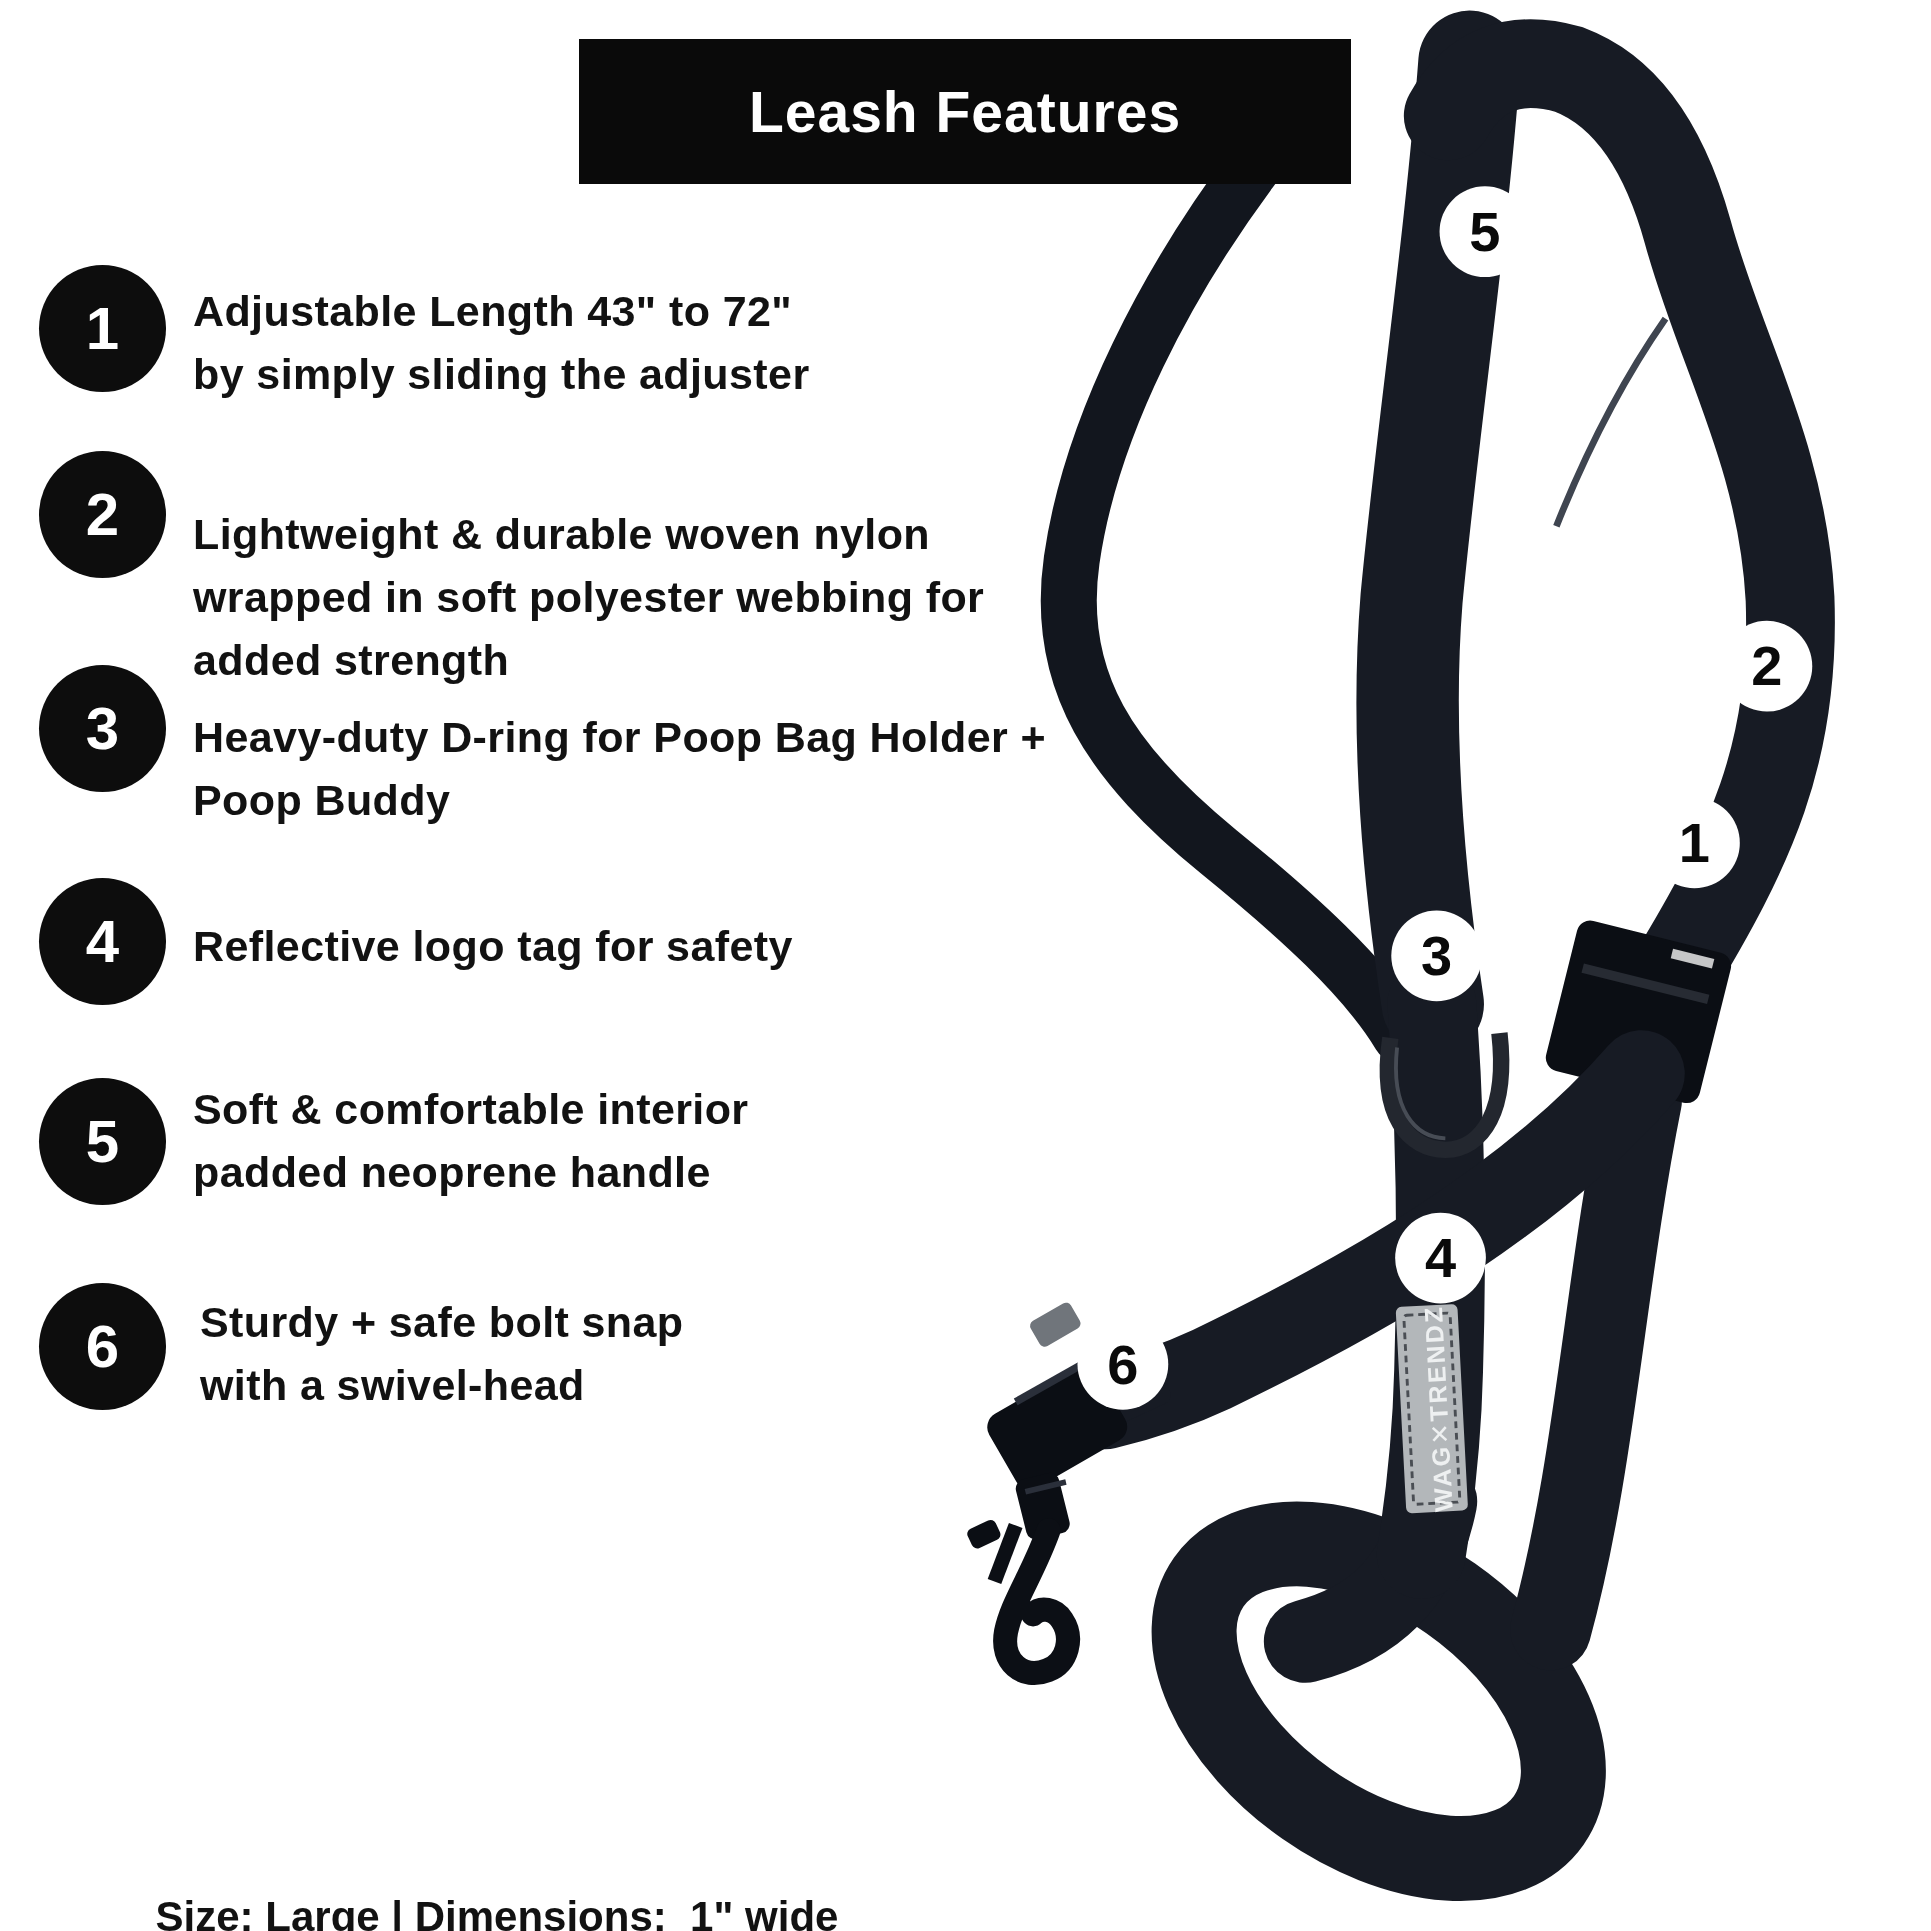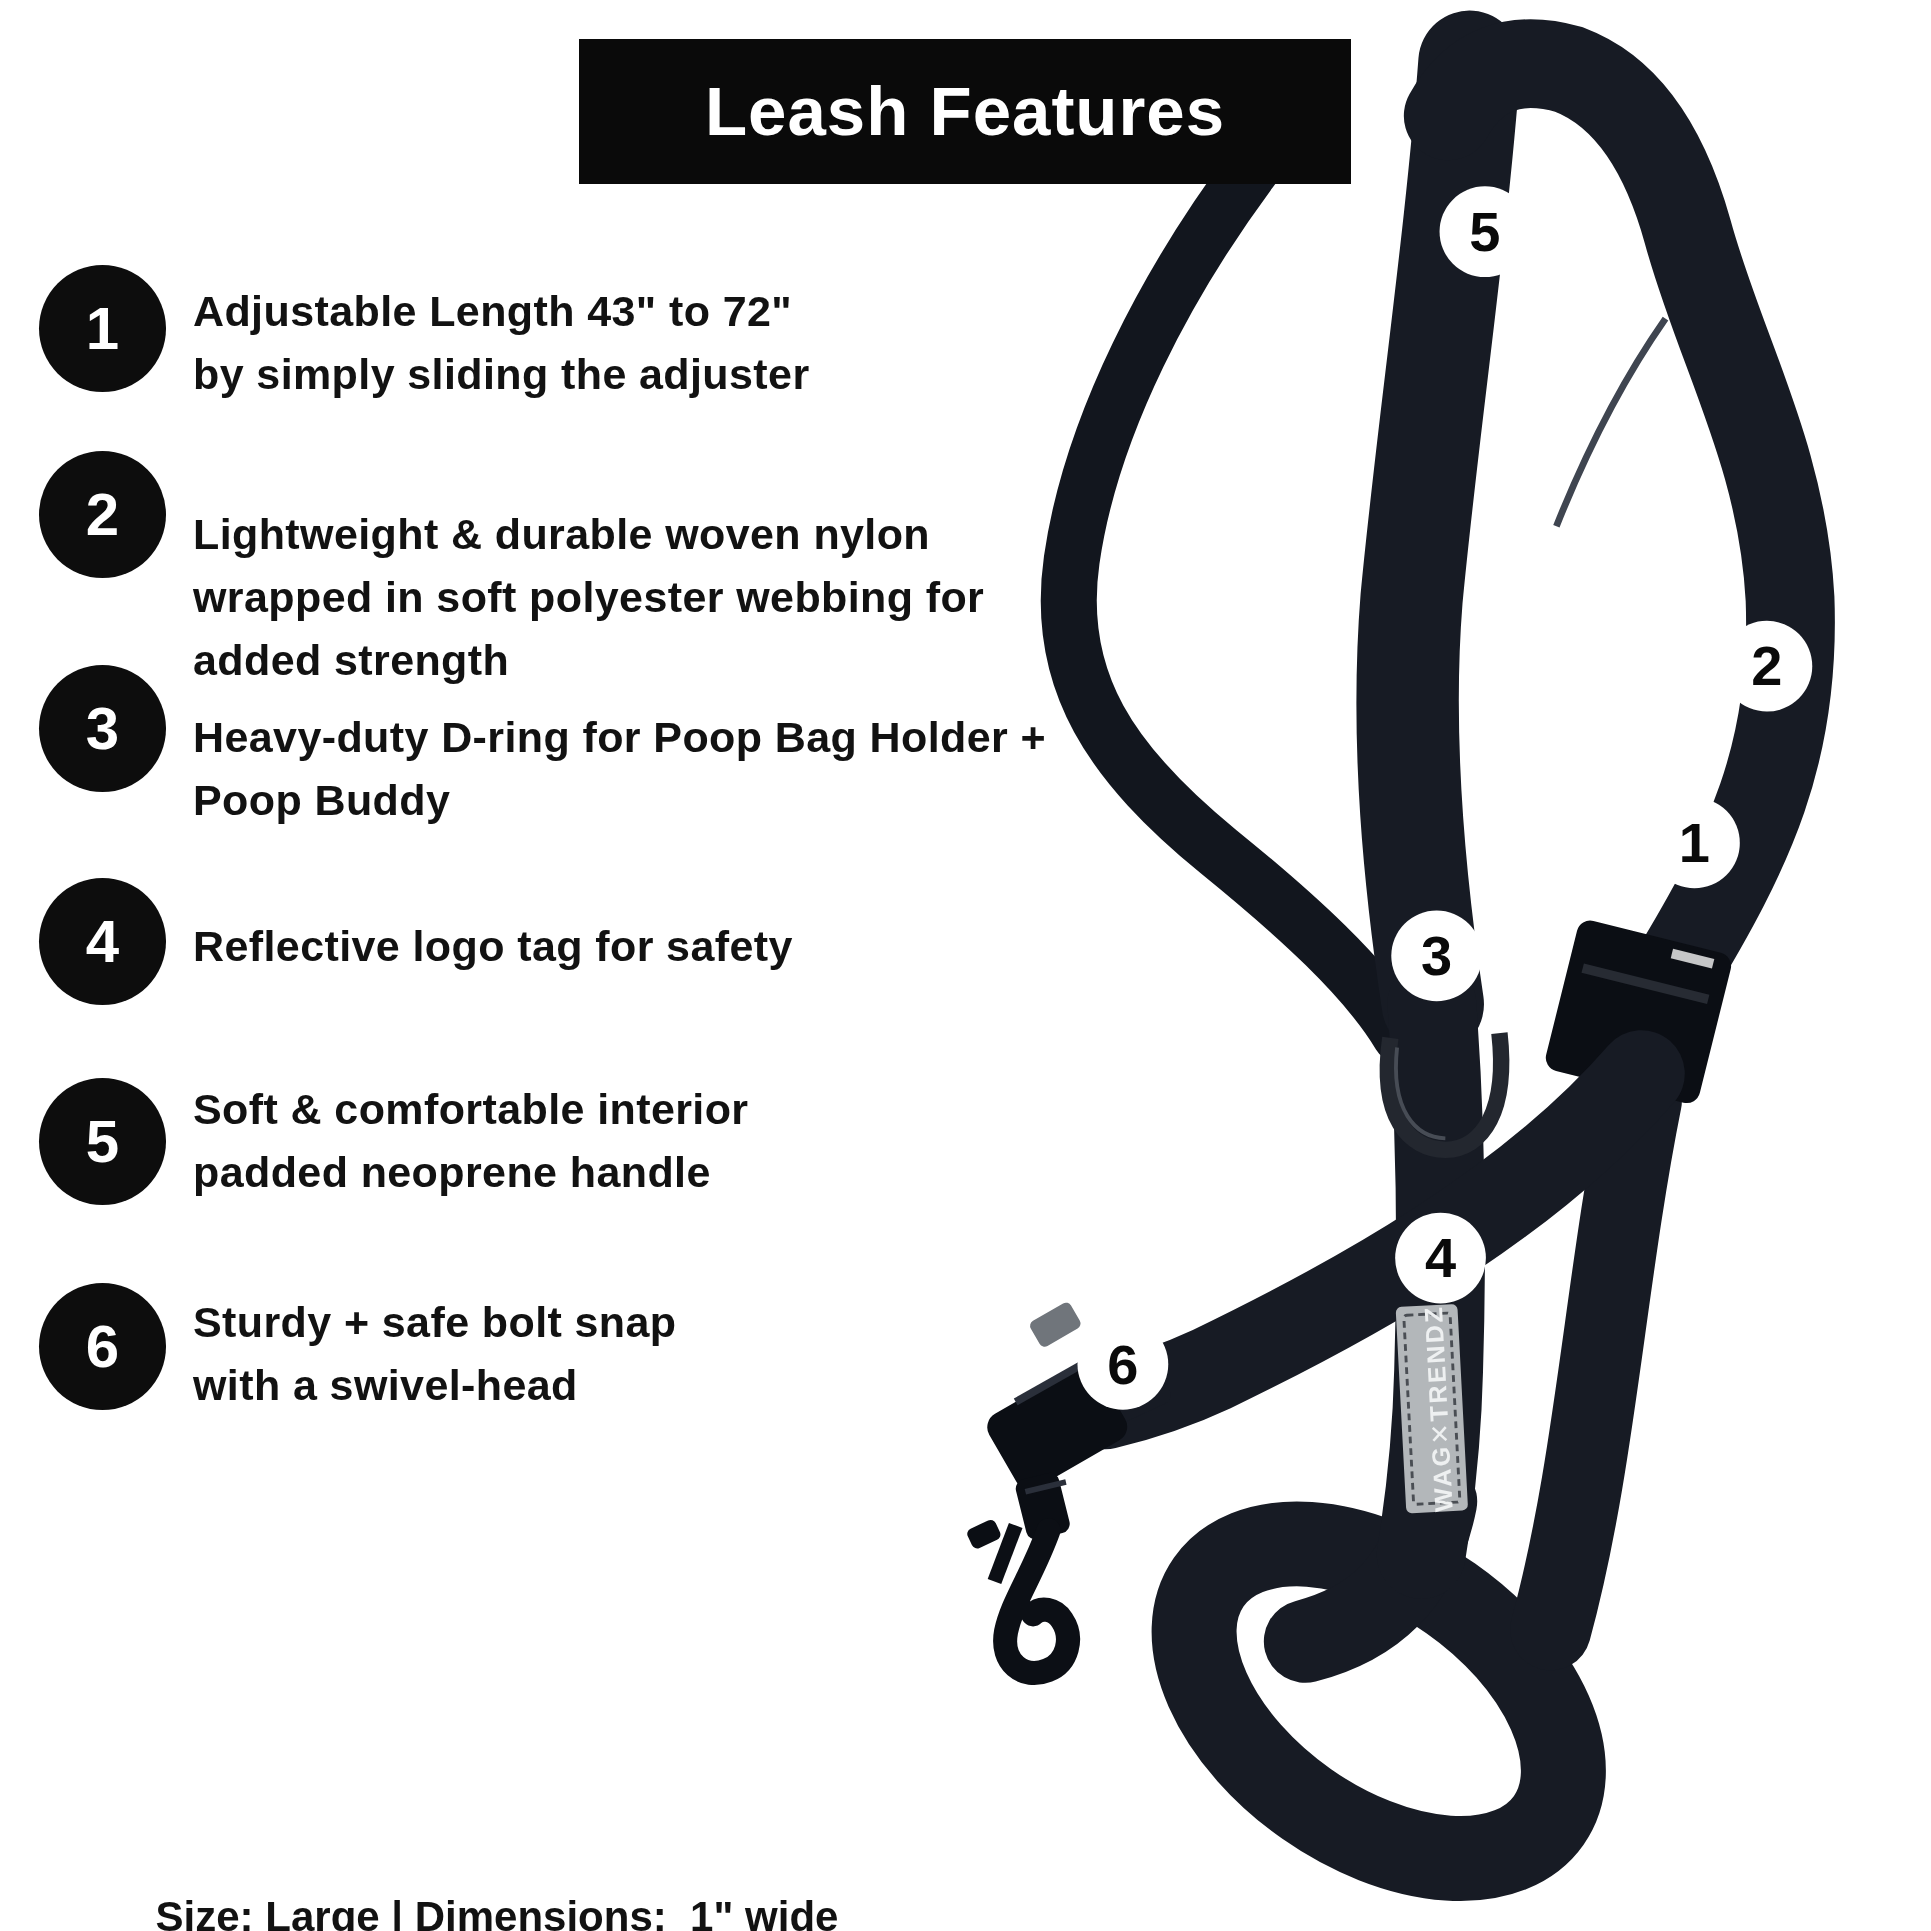--- a/index.html
+++ b/index.html
@@ -6,40 +6,40 @@
   #canvas{
     position:relative;width:1931px;height:1931px;background:#ffffff;overflow:hidden;
     font-family:"Liberation Sans","DejaVu Sans",sans-serif;
   }
   
   #title-box{
     position:absolute;left:579px;top:39px;width:772px;height:145px;
     background:var(--title-bg,#0a0a0a);display:flex;align-items:center;justify-content:center;
   }
   #title-box .t{
-    color:var(--title-fg,#ffffff);font-size:69px;font-weight:bold;letter-spacing:1px;white-space:nowrap;
+    color:var(--title-fg,#ffffff);font-size:57px;font-weight:bold;letter-spacing:1px;white-space:nowrap;
   }
   
   .feature{position:absolute;left:0;width:1120px;}
   .fcircle{
     position:absolute;left:39px;width:127px;height:127px;border-radius:50%;
     background:var(--badge-bg,#0d0d0d);color:#ffffff;display:flex;align-items:center;justify-content:center;
     font-size:60px;font-weight:bold;
   }
   .ftext{
     position:absolute;left:193px;color:var(--text-color,#121212);
     font-size:43px;font-weight:bold;line-height:63px;letter-spacing:0.4px;
     white-space:pre-line;
   }
   .f1{top:265px;} .f1 .ftext{top:15.4px;}
   .f2{top:451px;} .f2 .ftext{top:4px;margin-top:48px;}
   .f3{top:665px;} .f3 .ftext{top:21px;margin-top:20px;}
   .f4{top:878px;} .f4 .ftext{top:37px;text-align:right;}
   .f5{top:1078px;} .f5 .ftext{top:0;}
-  .f6{top:1283px;} .f6 .ftext{top:7.7px;}
+  .f6{top:1283px;} .f6 .ftext{top:7.7px;margin-left:7px;}
   
   #size-info{
     position:absolute;left:53px;top:1757px;width:888px;text-align:center;
     color:var(--text-color,#121212);font-size:42px;font-weight:bold;line-height:64px;
     white-space:pre-wrap;
   }
   
   #leash-svg{position:absolute;left:0;top:0;}
   .strap{fill:none;stroke:var(--strap,#171b24);stroke-linecap:round;}
   .strapb{fill:none;stroke:var(--strap-back,#12161e);stroke-linecap:round;}

